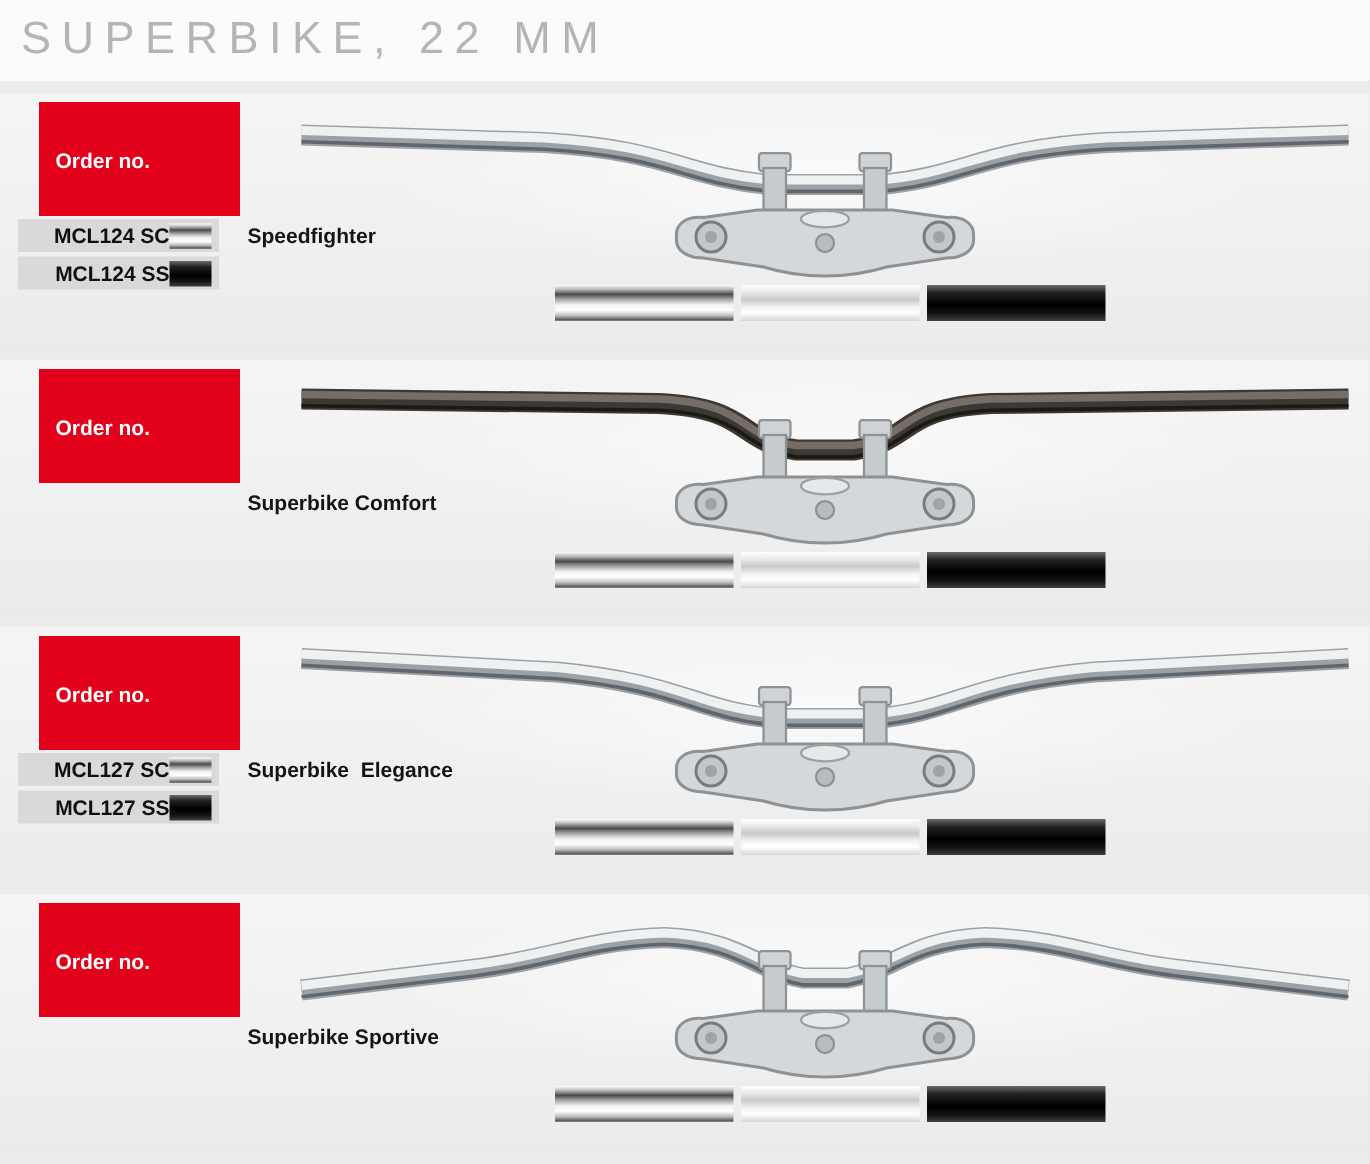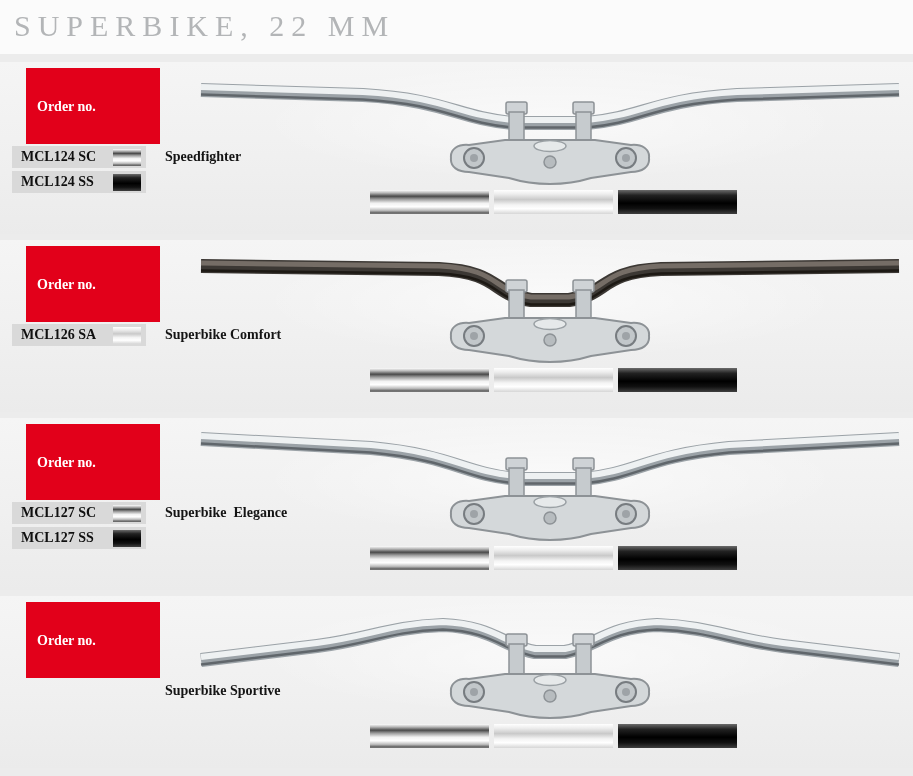--- a/index.html
+++ b/index.html
@@ -1,36 +1,36 @@
 <!DOCTYPE html>
 <html><head>
 <meta charset="utf-8">
 <style>
   html,body { margin:0; padding:0; background:#e9eaea; }
   .page { position:relative; width:913px; height:776px; background:#ececec; overflow:hidden;
-          font-family:Liberation Serif, serif; }
+          font-family:Liberation Sans, sans-serif; }
 
   
   .header { position:absolute; top:0; left:0; width:913px; height:54px; background:#fbfbfb; }
   .title  { position:absolute; left:14px; top:9px; font-size:30px; letter-spacing:7px;
             color:#b3b5b7; font-weight:400; white-space:pre; }
 
   
   .product { position:absolute; left:0; width:913px; height:172px;
              background:linear-gradient(180deg,#f5f5f5 0%, #f0f0f0 55%, #ebebeb 100%); }
   .s1{top:62px} .s2{top:240px} .s3{top:418px} .s4{top:596px}
 
   .orderbox { position:absolute; left:26px; top:6px; width:134px; height:76px;
               background:#e2001a; }
   .orderbox span { position:absolute; left:11px; top:31px; color:#ffffff;
                    font-weight:bold; font-size:14px; }
 
   .rows { position:absolute; left:12px; top:84px; width:134px; }
   .row  { height:22px; margin-bottom:3px; background:#d9d9d9; display:flex; align-items:center; }
-  .code { flex:1; font-weight:bold; font-size:14px; color:#101010; padding-left:9px; white-space:pre; }
+  .code { flex:1; font-weight:bold; font-size:14px; color:#101010; padding-left:9px; white-space:pre;text-align:right; }
   .swatch { flex:none; width:28px; height:17px; margin-right:5px; }
 
   .pname { position:absolute; left:165px; top:87px; font-weight:bold; font-size:14px;
            color:#141414; white-space:pre; }
 
   
   .f-chrome { background:linear-gradient(180deg,#ffffff 0%,#b9b9b9 12%,#4a4a4a 26%,#9b9b9b 38%,
               #f2f2f2 55%,#ffffff 70%,#bdbdbd 85%,#5e5e5e 96%,#8a8a8a 100%); }
   .f-silver { background:linear-gradient(180deg,#ffffff 0%,#ececec 18%,#c9c9c9 40%,
               #f4f4f4 62%,#ffffff 78%,#d6d6d6 100%); }
@@ -110,24 +110,20 @@
       <span class="seg f-silver"></span>
       <span class="seg f-black"></span>
     </div>
   </section>
 
   <section class="product s2">
     <div class="orderbox">
       <span>Order no.</span>
     </div>
     <div class="rows">
-      <div class="row">
-        <span class="code">MCL126 SA</span>
-        <span class="swatch f-silver"></span>
-      </div>
     </div>
     <div class="pname">Superbike Comfort</div>
 
     <svg class="barsvg f-dark" viewBox="0 0 710 120">
       <g>
         <path class="tube-base" d="M 6 20 L 244 23 C 306 26 296 48 336 54 L 374 54 C 414 48 404 26 466 23 L 704 20"></path>
         <path class="tube-hi" d="M 6 20 L 244 23 C 306 26 296 48 336 54 L 374 54 C 414 48 404 26 466 23 L 704 20" transform="translate(0,-3)"></path>
         <path class="tube-lo" d="M 6 20 L 244 23 C 306 26 296 48 336 54 L 374 54 C 414 48 404 26 466 23 L 704 20" transform="translate(0,4.5)"></path>
       </g>
       <g>

